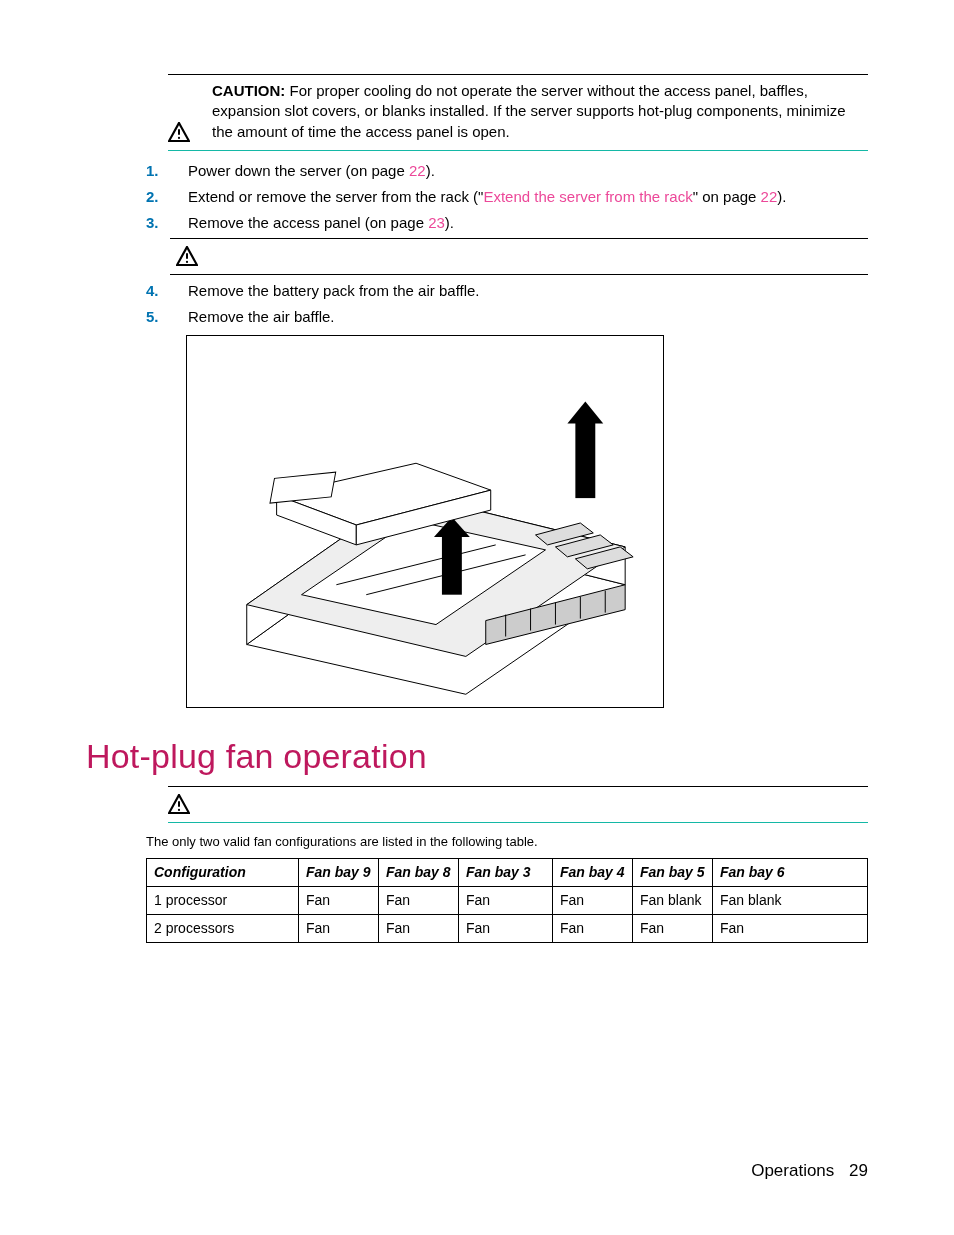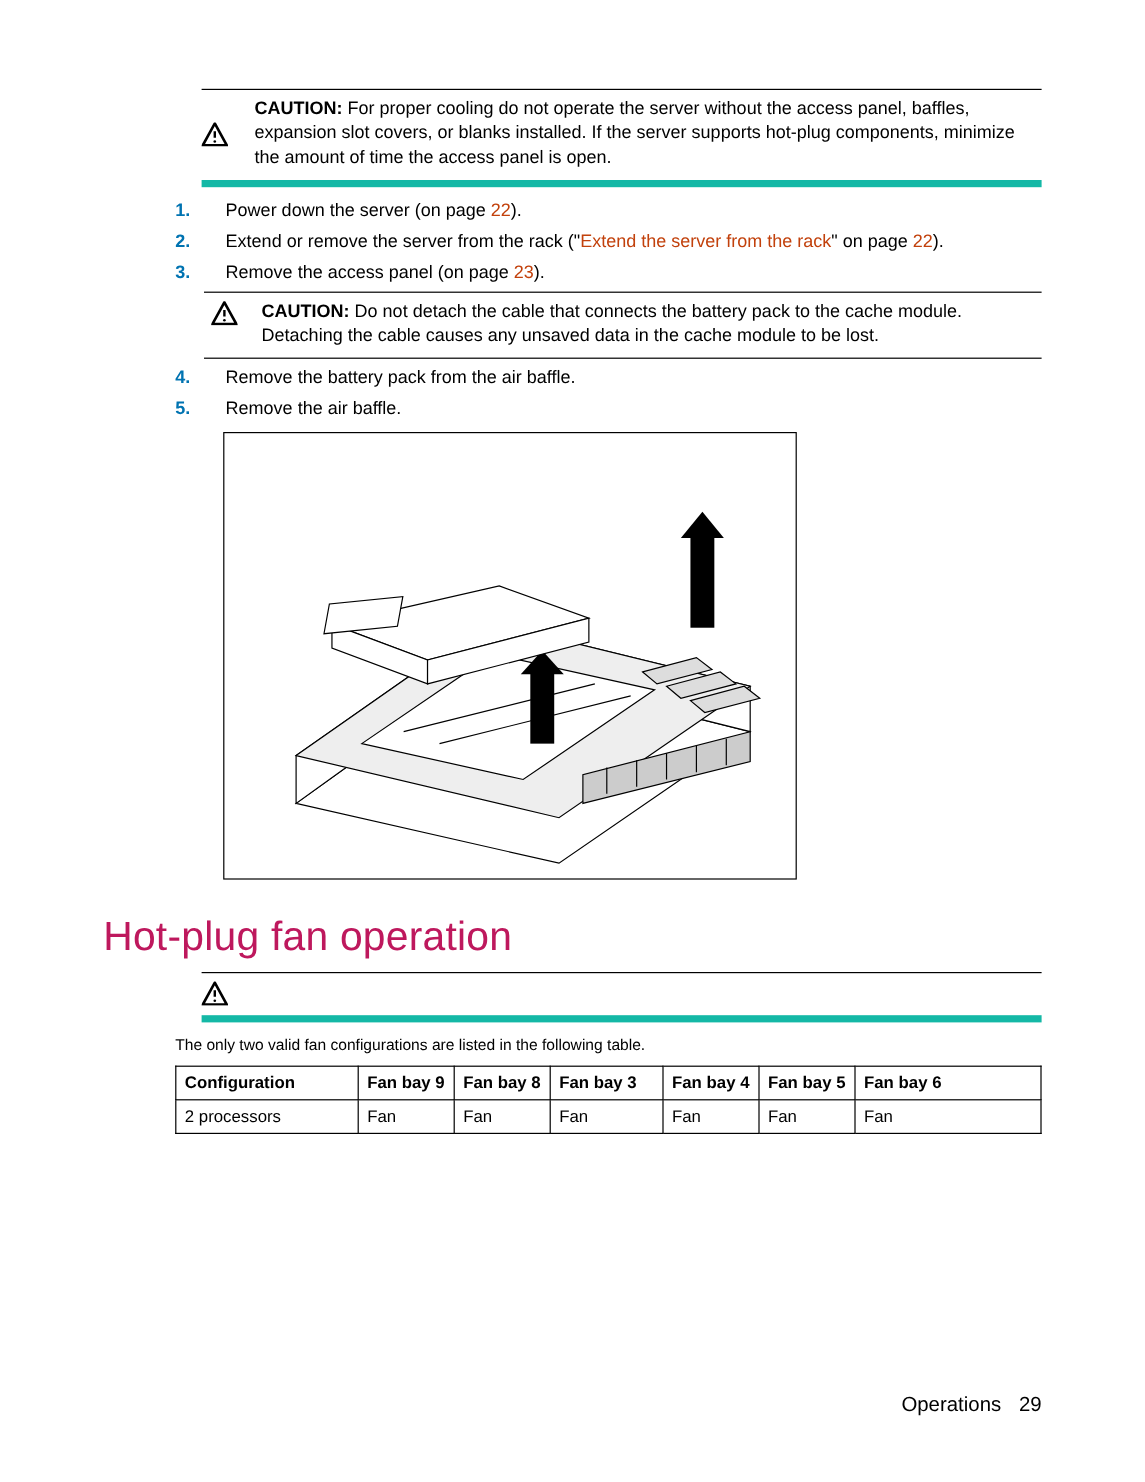--- a/index.html
+++ b/index.html
@@ -9,23 +9,23 @@
     color: #000;
     background: #fff;
     width: 954px;
     height: 1235px;
     position: relative;
     padding: 74px 86px 50px 86px;
     line-height: 1.35;
   }
   .caution-block {
     display: flex;
-    align-items: center;
+    align-items: flex-end;
     border-top: 1px solid #000;
-    border-bottom: 6px solid #14b8a6;
+    border-bottom: 1px solid #14b8a6;
     padding: 6px 0 8px 0;
     margin-left: 82px;
     margin-bottom: 10px;
   }
   .caution-icon {
     flex: 0 0 44px;
     display: flex;
     justify-content: flex-start;
     padding-top: 1px;
   }
@@ -46,21 +46,21 @@
   }
   ol.steps > li::before {
     content: counter(step) ".";
     position: absolute;
     left: 0;
     top: 0;
     color: #0073b1;
     font-weight: bold;
     font-size: 15px;
   }
-  .link { color: #c2410c; }
+  .link { color: #ec4899; }
   .nested-caution {
     display: flex;
     align-items: flex-start;
     border-top: 1px solid #000;
     border-bottom: 1px solid #000;
     padding: 6px 0 8px 0;
     margin-top: 4px;
     margin-left: -18px;
   }
   .nested-caution .caution-icon { flex: 0 0 48px; padding-left:6px; }
@@ -88,21 +88,21 @@
     margin-left: 60px;
     width: 722px;
     font-size: 14px;
   }
   table.fan-table th, table.fan-table td {
     border: 1px solid #000;
     padding: 4px 7px;
     text-align: left;
     vertical-align: top;
   }
-  table.fan-table th { font-weight: bold; }
+  table.fan-table th { font-weight: bold; font-style: italic; }
   .footer {
     position: absolute;
     bottom: 52px;
     right: 86px;
     font-size: 17px;
   }
   .footer .pn { margin-left: 10px; }
 </style>
 </head>
 <body>
@@ -131,24 +131,20 @@
   <li>
     <span>Remove the access panel (on page </span><span class="link">23</span><span>).</span>
     <div class="nested-caution">
       <span class="caution-icon">
         <svg viewBox="0 0 24 22">
             <path d="M12 1 L23 21 L1 21 Z" fill="none" stroke="#000" stroke-width="2.4"></path>
             <line x1="12" y1="8" x2="12" y2="14" stroke="#000" stroke-width="2.2"></line>
             <circle cx="12" cy="17.5" r="1.2" fill="#000"></circle>
           </svg>
       </span>
-      <div class="caution-text">
-        <span class="caution-label">CAUTION:</span>
-        <span>Do not detach the cable that connects the battery pack to the cache module. Detaching the cable causes any unsaved data in the cache module to be lost.</span>
-      </div>
     </div>
   </li>
   <li>Remove the battery pack from the air baffle.</li>
   <li>Remove the air baffle.</li>
 </ol>
 
 <div class="diagram-box">
   <svg viewBox="0 0 478 373" width="478" height="373">
     <g stroke="#000" stroke-width="1" fill="none">
       <polygon points="60,310 280,360 440,250 220,195" fill="#fff"></polygon>
@@ -204,20 +200,29 @@
       <th style="width:80px">Fan bay 9</th>
       <th style="width:80px">Fan bay 8</th>
       <th style="width:94px">Fan bay 3</th>
       <th style="width:80px">Fan bay 4</th>
       <th style="width:80px">Fan bay 5</th>
       <th>Fan bay 6</th>
     </tr>
   </thead>
   <tbody>
     <tr>
+      <td>1 processor</td>
+      <td>Fan</td>
+      <td>Fan</td>
+      <td>Fan</td>
+      <td>Fan</td>
+      <td>Fan blank</td>
+      <td>Fan blank</td>
+    </tr>
+    <tr>
       <td>2 processors</td>
       <td>Fan</td>
       <td>Fan</td>
       <td>Fan</td>
       <td>Fan</td>
       <td>Fan</td>
       <td>Fan</td>
     </tr>
   </tbody>
 </table>

